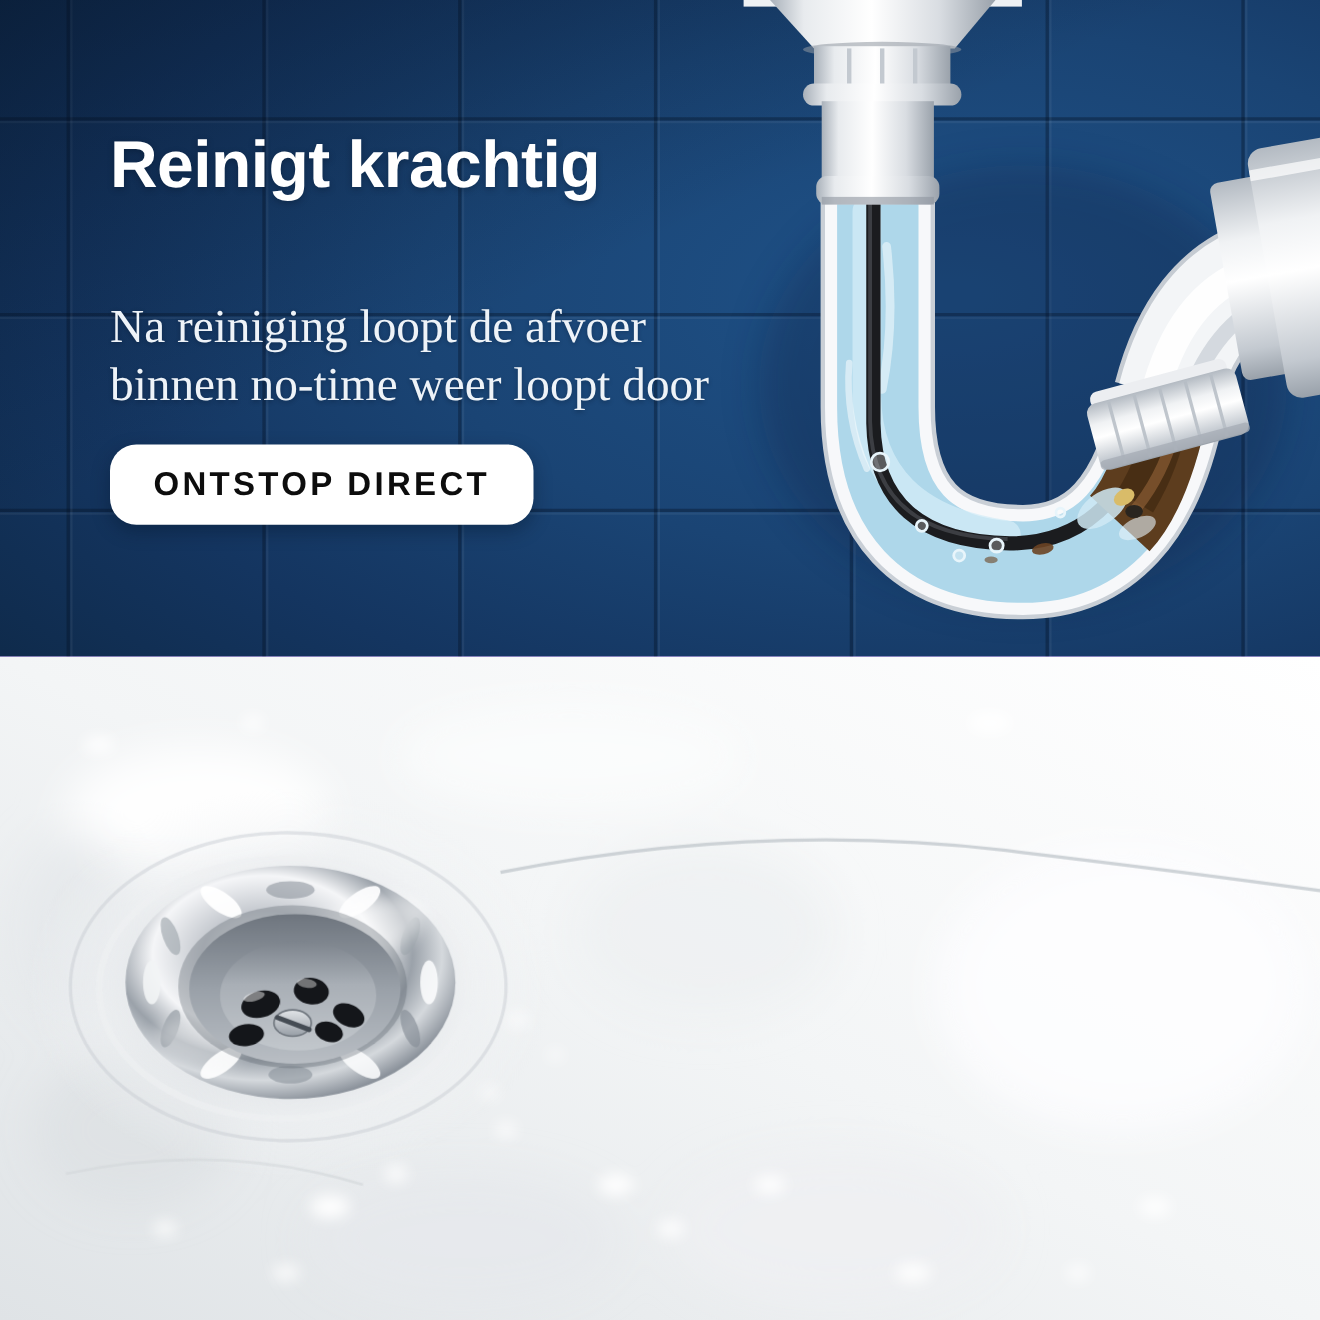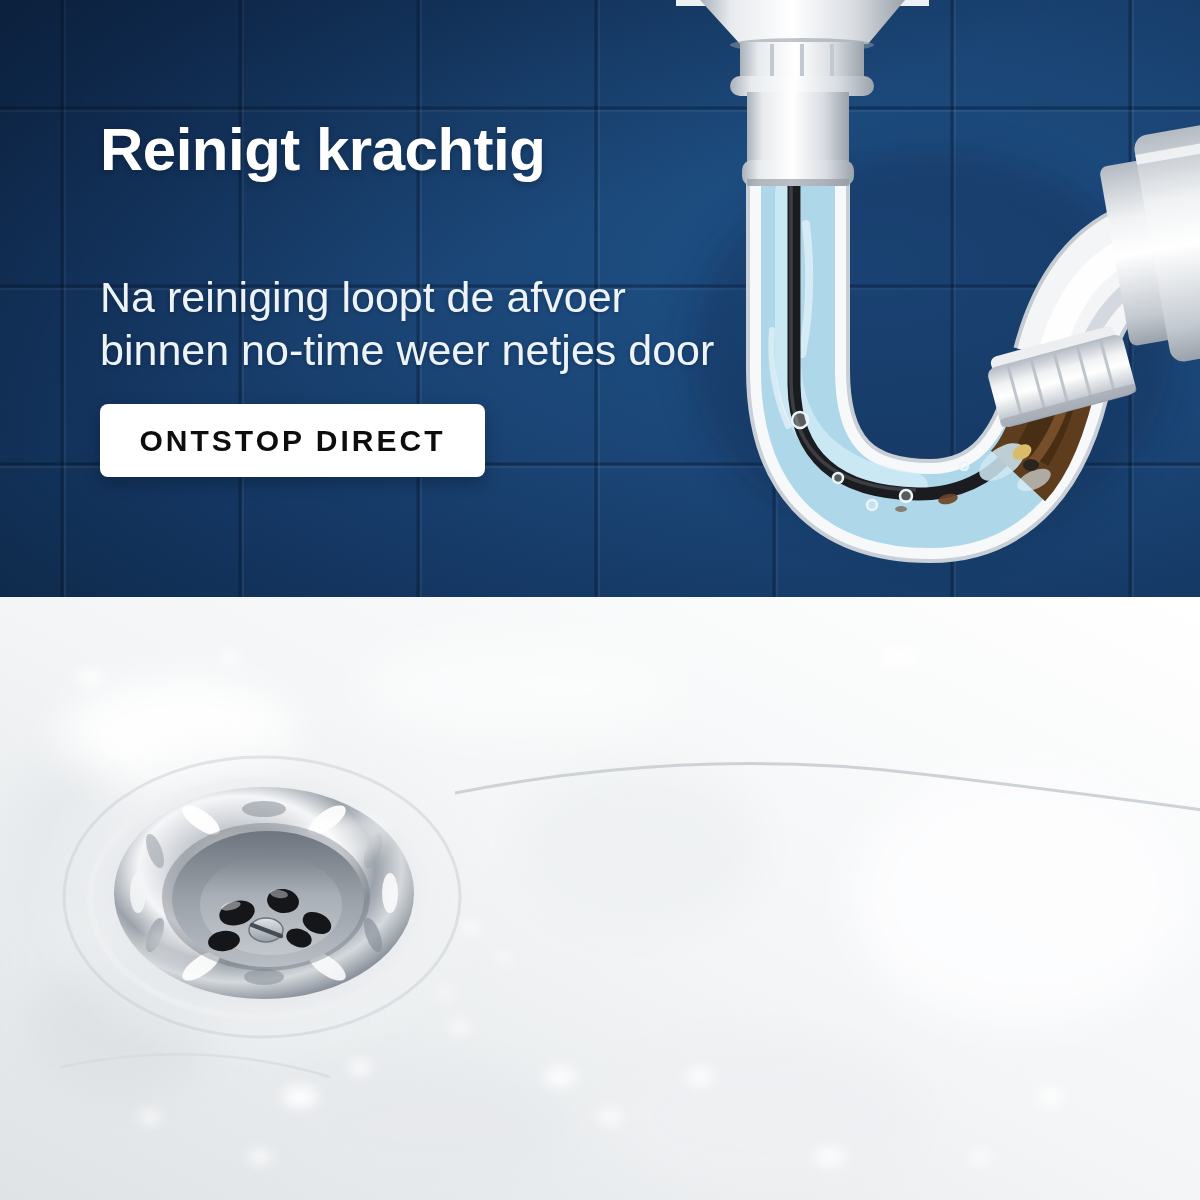--- a/index.html
+++ b/index.html
@@ -7,23 +7,23 @@
           font-family:"Liberation Sans","DejaVu Sans",sans-serif;background:#fff;}
   .sec{position:absolute;left:0;width:1200px;overflow:hidden;}
   .sec-top{top:0;height:597px;background:#6d28d9;padding-left:17px;}
   .sec-bottom{top:597px;height:603px;background:#f4f6f7;}
   .sec svg{position:absolute;left:0;top:0;display:block;}
 
   
   .h1{position:absolute;left:100px;top:112px;color:#ffffff;font-size:60px;line-height:75px;
       font-weight:700;letter-spacing:-0.5px;white-space:nowrap;text-shadow:0 2px 6px rgba(4,16,34,.35);}
   .p1{position:absolute;left:100px;top:271px;color:#eef3f8;font-size:43px;line-height:53px;
-      font-weight:400;white-space:nowrap;text-shadow:0 1px 4px rgba(4,16,34,.3);}
+      font-weight:400;white-space:nowrap;text-shadow:0 1px 4px rgba(4,16,34,.3);font-family:Liberation Serif, serif;}
   .btn1{position:absolute;left:100px;top:404px;width:385px;height:73px;background:#ffffff;
-        border-radius:8px;display:flex;align-items:center;justify-content:center;
+        border-radius:24px;display:flex;align-items:center;justify-content:center;
         box-shadow:0 6px 16px rgba(4,16,34,.35);}
   .btn1 span{color:#0d0d0d;font-size:30px;font-weight:800;letter-spacing:3px;white-space:nowrap;}
 </style>
 </head>
 <body>
 
 <div class="canvas">
 
   <section class="sec sec-top">
 
@@ -164,21 +164,21 @@
         <rect x="742" y="160" width="112" height="26" rx="10" fill="url(#pipeV)"></rect>
         <rect x="747" y="179" width="102" height="7" fill="#8d959f" opacity="0.6"></rect>
       </g>
     </svg>
 
     <div class="h1">
       <div>Reinigt krachtig</div>
     </div>
     <div class="p1">
       <div>Na reiniging loopt de afvoer</div>
-      <div>binnen no-time weer netjes door</div>
+      <div>binnen no-time weer loopt door</div>
     </div>
     <div class="btn1">
       <span>ONTSTOP DIRECT</span>
     </div>
   </section>
 
   <section class="sec sec-bottom">
 
     <svg width="1200" height="603" viewBox="0 0 603 603" preserveAspectRatio="none" style="width:1200px;height:603px" viewbox-fix="" aria-hidden="true"></svg>
     <svg width="1200" height="603" viewBox="0 0 1200 603" aria-hidden="true" style="position:absolute;left:0;top:0">

